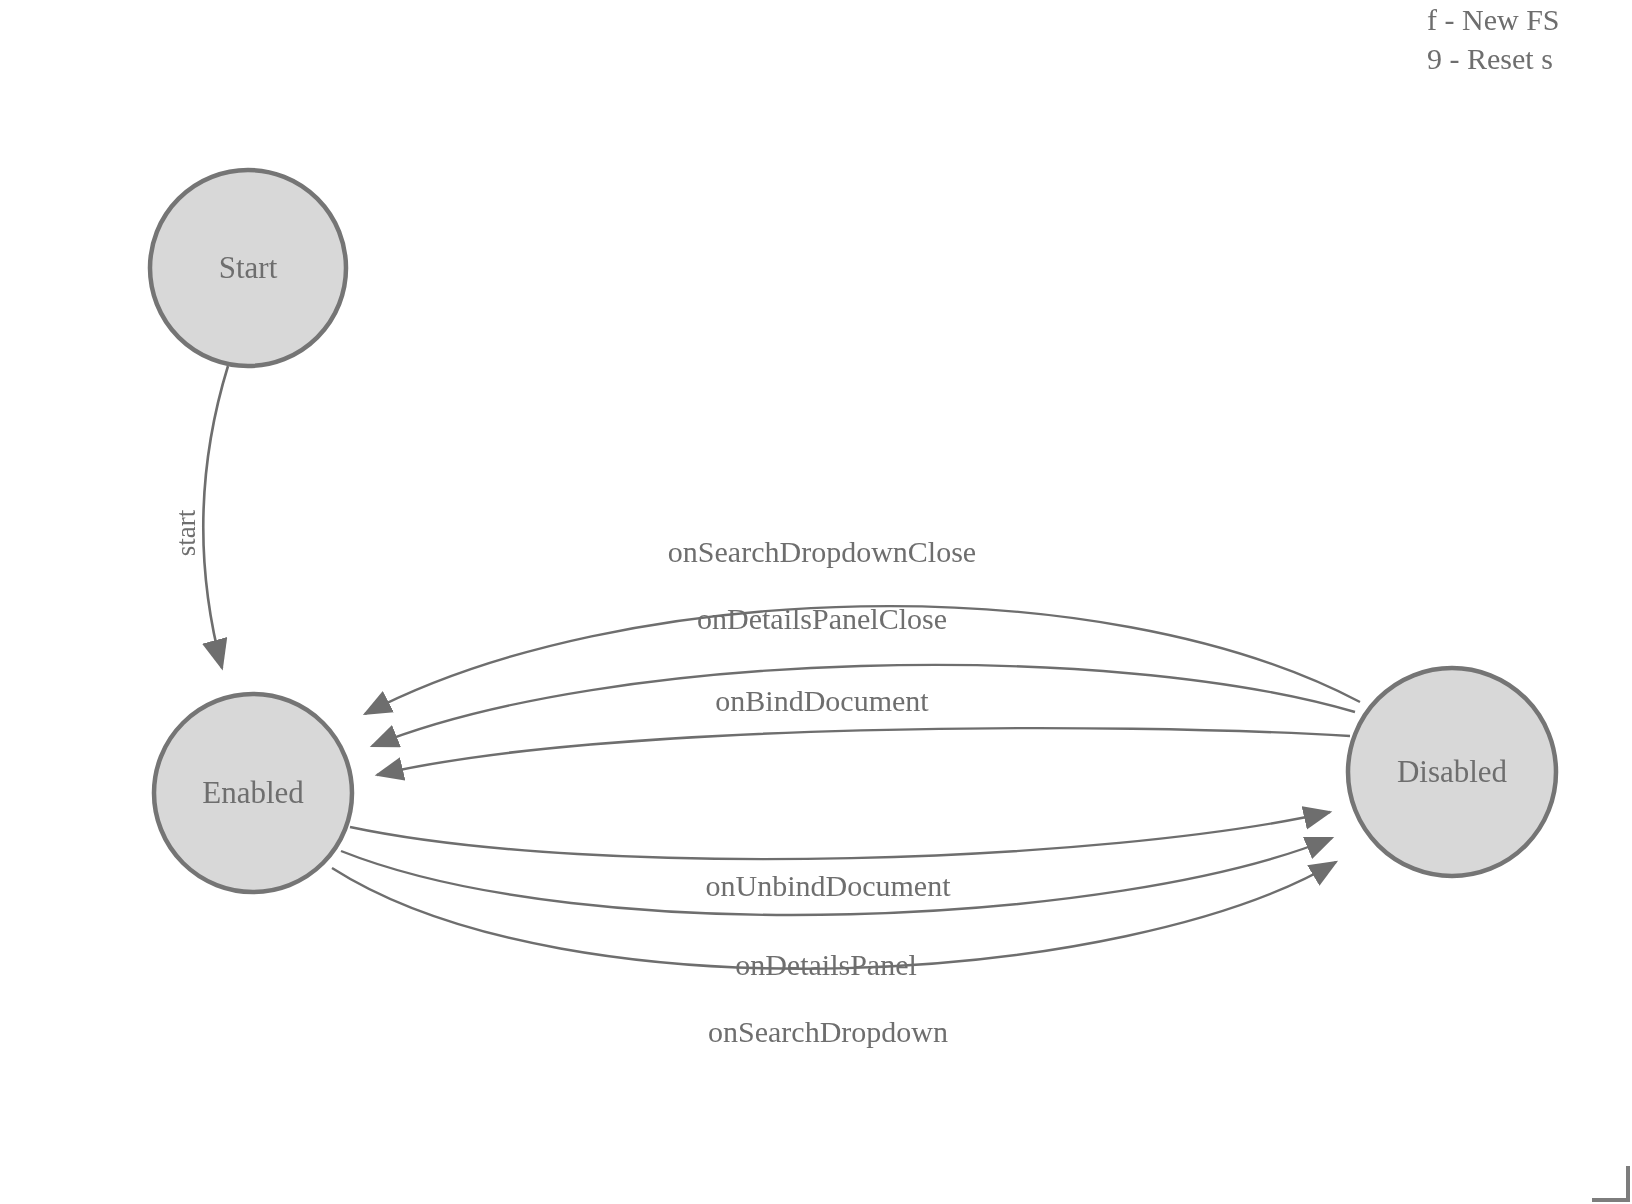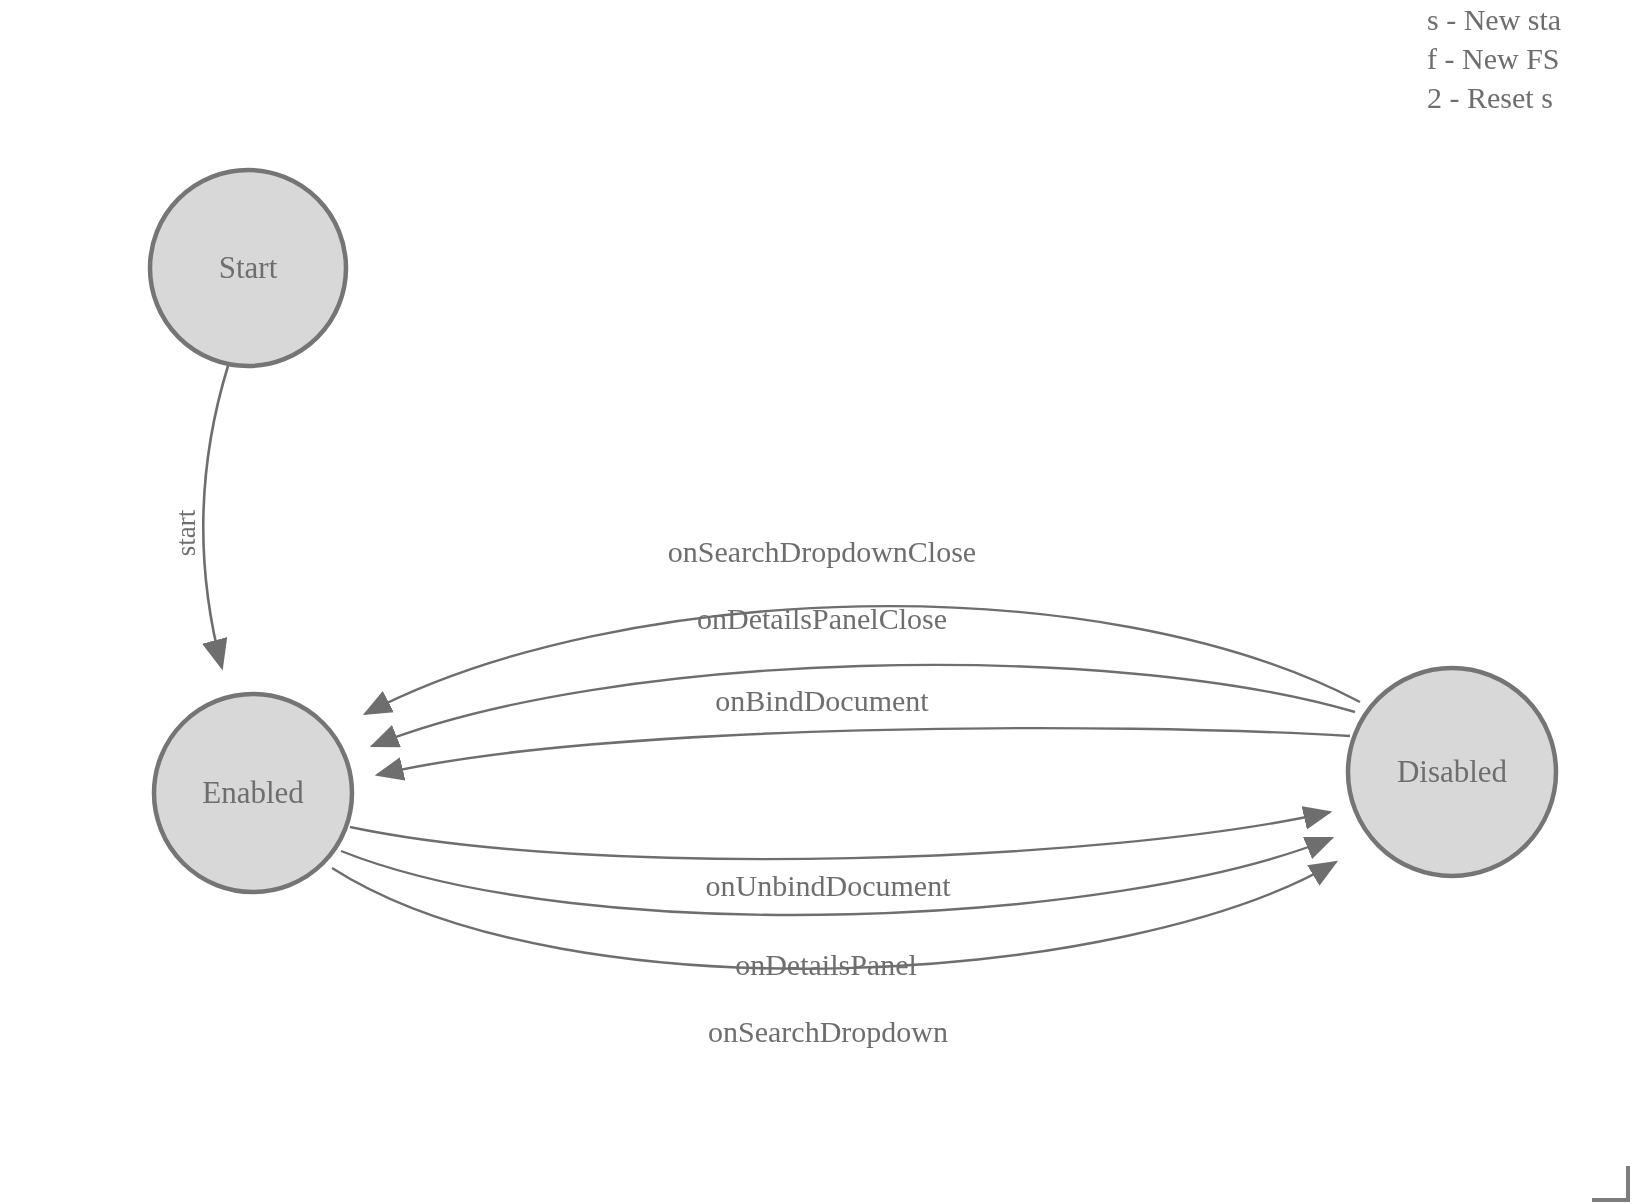--- a/index.html
+++ b/index.html
@@ -122,20 +122,19 @@
       <text class="state-label" x="253" y="803" text-anchor="middle">Enabled</text>
     </g>
 
     <g>
       <circle cx="1452" cy="772" r="104" fill="#d8d8d8" stroke="#757575" stroke-width="4.5"></circle>
       <text class="state-label" x="1452" y="782" text-anchor="middle">Disabled</text>
     </g>
   </svg>
 
   <div class="help-text">
-    <div class="help-line">s - New sta</div>
     <div class="help-line">f - New FS</div>
-    <div class="help-line">2 - Reset s</div>
+    <div class="help-line">9 - Reset s</div>
   </div>
 
   <div class="corner-handle"></div>
 
 </div>
 
 </body></html>

